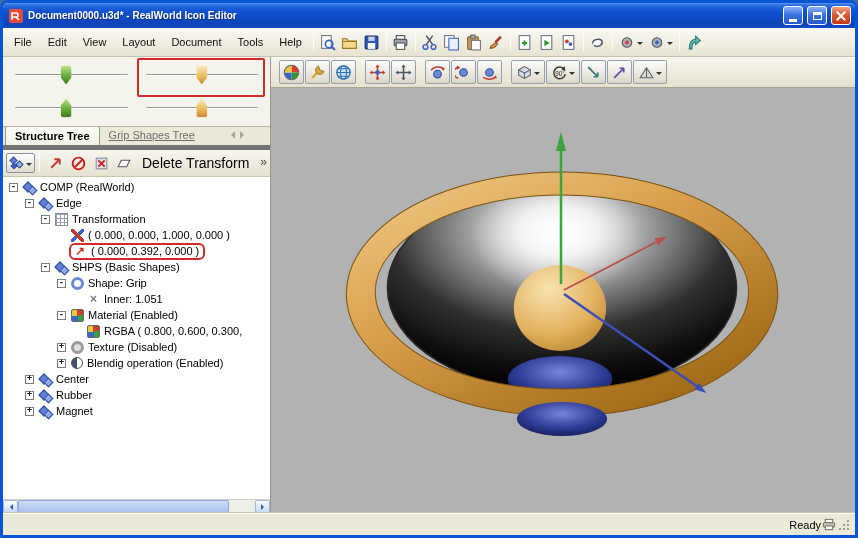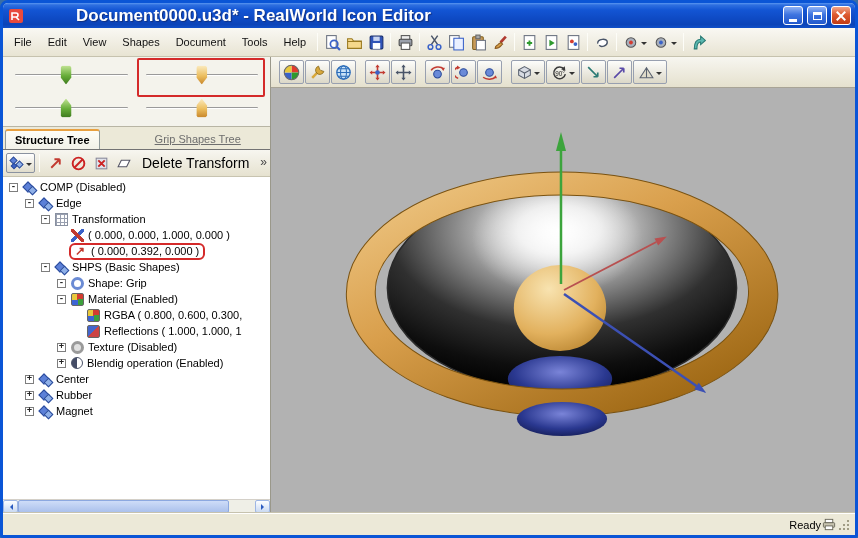--- a/index.html
+++ b/index.html
@@ -5,22 +5,22 @@
   * { box-sizing: border-box; margin: 0; padding: 0; }
   html,body { width:858px; height:538px; font-family:"Liberation Sans",sans-serif; }
   body { background:#3A6EA5; }
 
   .window { width:858px; height:538px; border:3px solid #0A55D6; border-radius:8px 8px 3px 3px;
             overflow:hidden; display:flex; flex-direction:column; background:#ECE9D8; }
 
   
   .titlebar { height:25px; flex:none; display:flex; align-items:center; gap:4px; padding:0 4px 0 5px;
     background:linear-gradient(180deg,#5A96F0 0%,#2E6FE0 8%,#1355D4 28%,#0E4AC4 62%,#0C44B8 86%,#1050C8 100%); }
-  .apptitle { flex:1; color:#fff; font-size:17px; font-weight:bold; text-shadow:1px 1px 1px #12307E;
-              white-space:nowrap; overflow:hidden;margin-left:48px; }
+  .apptitle { flex:1; color:#fff; font-size:10px; font-weight:bold; text-shadow:1px 1px 1px #12307E;
+              white-space:nowrap; overflow:hidden; }
   .wbtn { width:20px; height:19px; border:1px solid #fff; border-radius:3px; display:flex;
           align-items:center; justify-content:center; position:relative;
           background:linear-gradient(180deg,#8FB2F4,#3E74E0 45%,#2359CC); }
   .wbtn.close { background:linear-gradient(180deg,#F0A488,#DD5A30 45%,#C23A14); }
   .g-min { width:8px; height:3px; background:#fff; margin-top:9px; }
   .g-max { width:9px; height:8px; border:1px solid #fff; border-top:3px solid #fff; }
   .g-x { position:relative; width:10px; height:10px; }
   .g-x::before,.g-x::after { content:""; position:absolute; left:-1px; top:4px; width:12px; height:2px; background:#fff; }
   .g-x::before { transform:rotate(45deg);} .g-x::after { transform:rotate(-45deg);}
 
@@ -47,21 +47,21 @@
   .thumb { position:absolute; top:17px; width:11px; height:19px; transform:translate(-50%,-50%); z-index:1; }
   .down { clip-path:polygon(15% 0,85% 0,100% 12%,100% 62%,50% 100%,0 62%,0 12%); }
   .up { clip-path:polygon(50% 0,100% 38%,100% 88%,85% 100%,15% 100%,0 88%,0 38%); }
   .green { background:linear-gradient(180deg,#C2E494,#66AC38 55%,#3E7A1E); }
   .orange { background:linear-gradient(180deg,#FBEBC0,#ECBE5E 55%,#C8862A); }
   .framed::after { content:""; position:absolute; inset:0 2px -6px 0; border:2px solid #D42A2A;
                    border-radius:2px; z-index:3; pointer-events:none; }
 
   
   .tabs { height:23px; flex:none; display:flex; align-items:flex-end; padding:2px 20px 0 2px;
-          background:#ECE9D8; border-bottom:1px solid #737373;gap:46px; }
+          background:#ECE9D8; border-bottom:5px solid #737373; }
   .tab { font-size:11px; padding:3px 9px 3px 9px; white-space:nowrap; }
   .tab.active { background:linear-gradient(#FDFDF8,#F2F1E8); border:1px solid #919B9C; border-bottom:none;
                 border-top:2px solid #E8A040; border-radius:3px 3px 0 0; font-weight:bold; color:#000; }
   .tab.inactive { color:#6E6E6E; padding-bottom:4px;text-decoration:underline; }
   .tabnav { margin-left:auto; display:flex; margin-bottom:3px; }
   .tabnav span { width:13px; height:15px; display:flex; align-items:center; justify-content:center; }
   .tri-l { width:0; height:0; border:4px solid transparent; border-right-color:#A8A698; }
   .tri-r { width:0; height:0; border:4px solid transparent; border-left-color:#A8A698; }
 
   
@@ -147,21 +147,21 @@
       </span>
     <span class="wbtn close">
         <span class="g-x"></span>
       </span>
   </div>
 
   <div class="menurow">
     <span class="menu-item">File</span>
     <span class="menu-item">Edit</span>
     <span class="menu-item">View</span>
-    <span class="menu-item">Shapes</span>
+    <span class="menu-item">Layout</span>
     <span class="menu-item">Document</span>
     <span class="menu-item">Tools</span>
     <span class="menu-item">Help</span>
     <span class="sep1"></span>
     <span class="t1btn">
         <svg viewBox="0 0 16 16">
           <rect x="2.5" y="1.5" width="9" height="12" fill="#fff" stroke="#6B7280"></rect>
           <circle cx="9.5" cy="9.5" r="3.5" fill="none" stroke="#3A62C8" stroke-width="1.6"></circle>
           <line x1="12" y1="12" x2="15" y2="15" stroke="#3A62C8" stroke-width="2"></line>
         </svg>
@@ -338,21 +338,21 @@
         <button class="txtbtn">Delete Transform</button>
         <span class="chev">»</span>
       </div>
 
       <div class="treeview">
 
           <div class="trow" style="--d: 0;">
             <span class="exp">-</span>
             <span class="nodewrap">
               <span class="ticon i-comp"></span>
-              <span class="tlabel">COMP (Disabled)</span>
+              <span class="tlabel">COMP (RealWorld)</span>
             </span>
           </div>
 
           <div class="trow" style="--d: 1;">
             <span class="exp">-</span>
             <span class="nodewrap">
               <span class="ticon i-node"></span>
               <span class="tlabel">Edge</span>
             </span>
           </div>
@@ -390,45 +390,45 @@
           </div>
 
           <div class="trow" style="--d: 3;">
             <span class="exp">-</span>
             <span class="nodewrap">
               <span class="ticon i-torus"></span>
               <span class="tlabel">Shape: Grip</span>
             </span>
           </div>
 
+          <div class="trow" style="--d: 4;">
+            <span class="exp"></span>
+            <span class="nodewrap">
+              <span class="ticon i-x"></span>
+              <span class="tlabel">Inner: 1.051</span>
+            </span>
+          </div>
 
 
           <div class="trow" style="--d: 3;">
             <span class="exp">-</span>
             <span class="nodewrap">
               <span class="ticon i-mat"></span>
               <span class="tlabel">Material (Enabled)</span>
             </span>
           </div>
 
           <div class="trow" style="--d: 4;">
             <span class="exp"></span>
             <span class="nodewrap">
               <span class="ticon i-rgba"></span>
               <span class="tlabel">RGBA ( 0.800, 0.600, 0.300,</span>
             </span>
           </div>
 
-          <div class="trow" style="--d: 4;">
-            <span class="exp"></span>
-            <span class="nodewrap">
-              <span class="ticon i-refl"></span>
-              <span class="tlabel">Reflections ( 1.000, 1.000, 1</span>
-            </span>
-          </div>
 
           <div class="trow" style="--d: 3;">
             <span class="exp">+</span>
             <span class="nodewrap">
               <span class="ticon i-tex"></span>
               <span class="tlabel">Texture (Disabled)</span>
             </span>
           </div>
 
           <div class="trow" style="--d: 3;">

